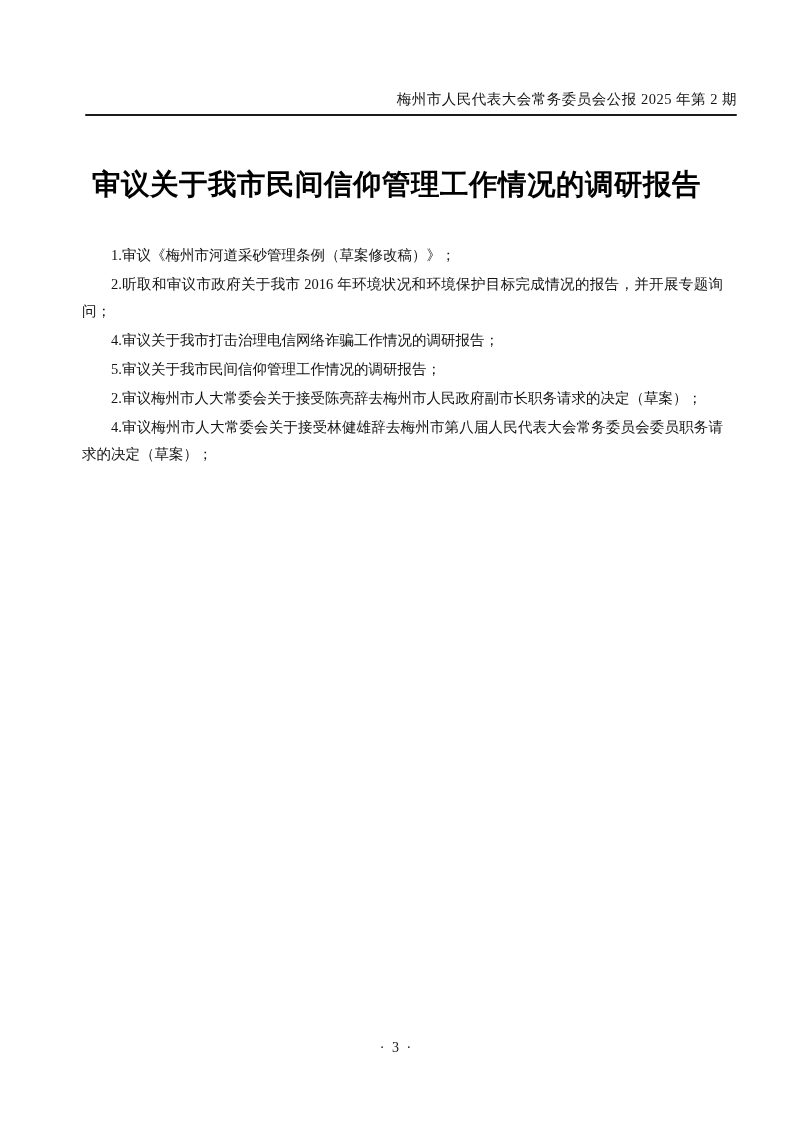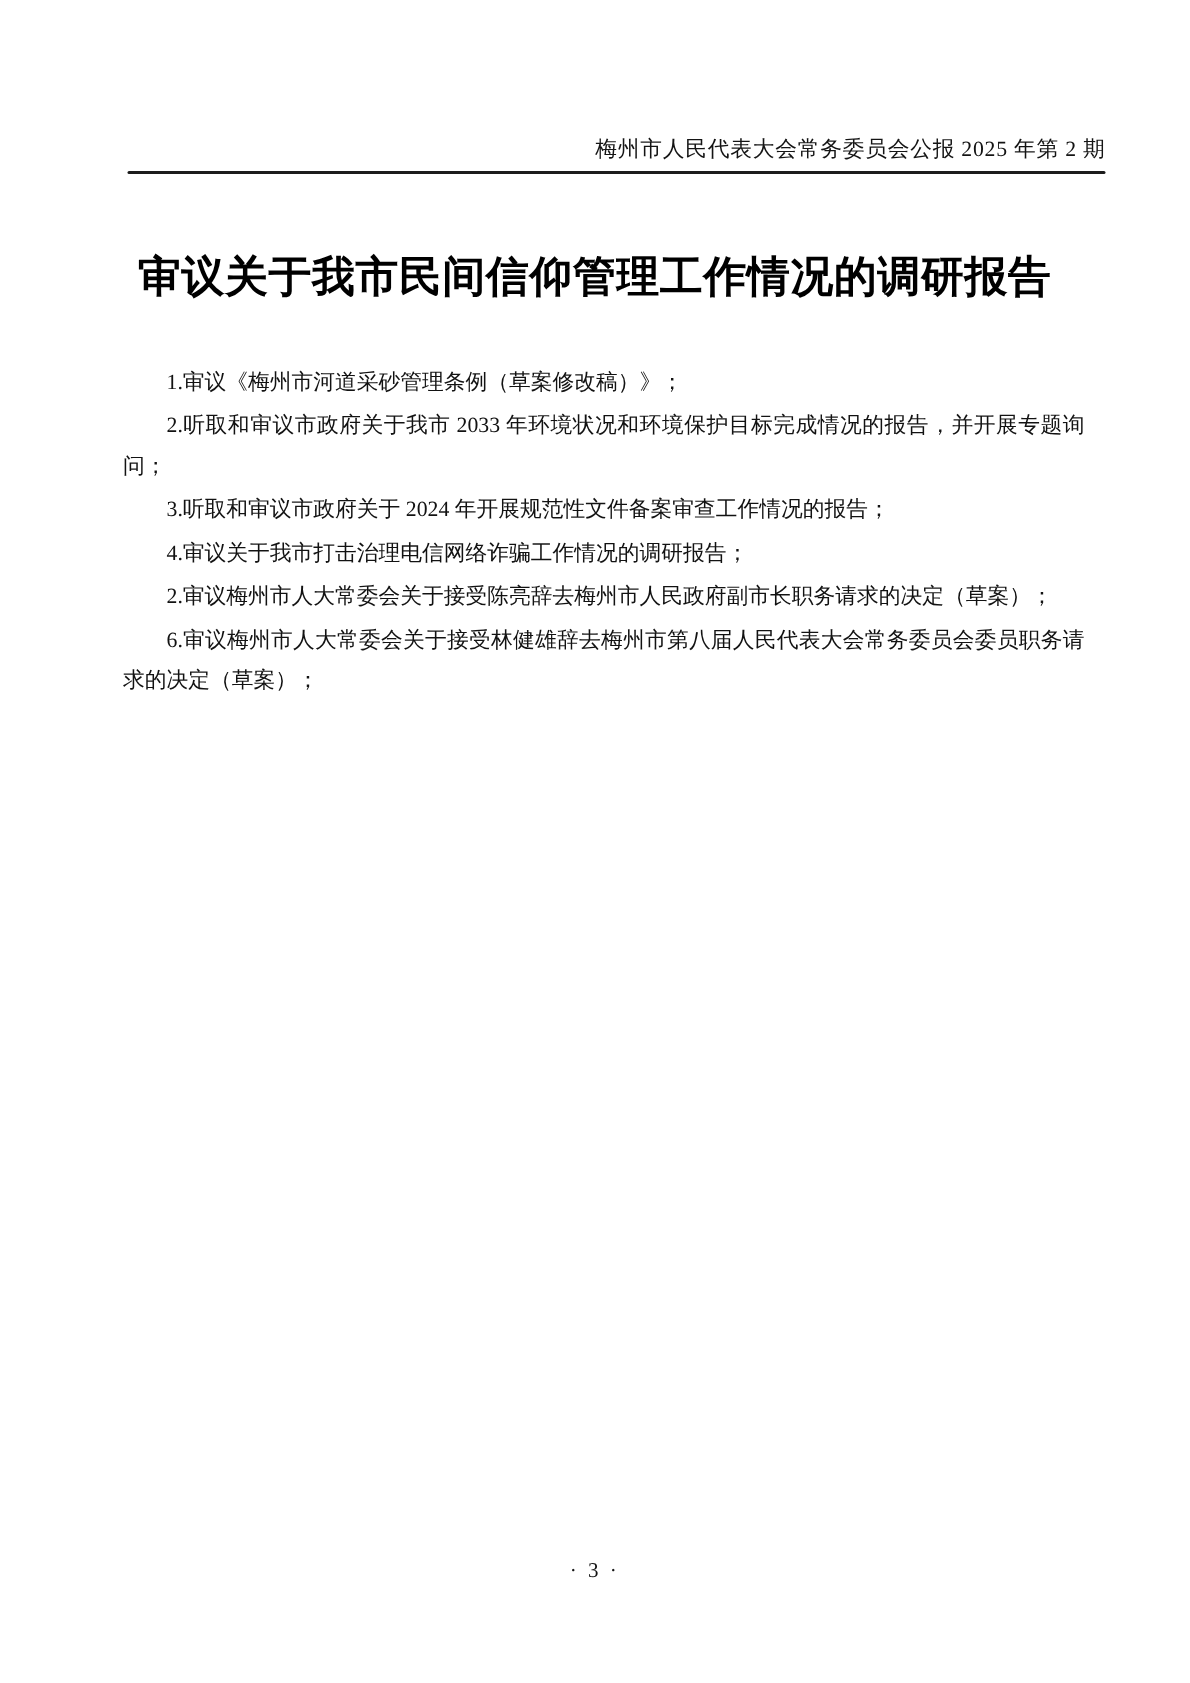--- a/index.html
+++ b/index.html
@@ -77,22 +77,22 @@
 <div class="page">
 
   <div class="running-head">梅州市人民代表大会常务委员会公报 2025 年第 2 期</div>
 
   <div class="header-rule"></div>
 
   <h1 class="doc-title">审议关于我市民间信仰管理工作情况的调研报告</h1>
 
   <div class="agenda">
     <p>1.审议《梅州市河道采砂管理条例（草案修改稿）》；</p>
-    <p>2.听取和审议市政府关于我市 2033 年环境状况和环境保护目标完成情况的报告，并开展专题询问；</p>
-    <p>3.听取和审议市政府关于 2024 年开展规范性文件备案审查工作情况的报告；</p>
+    <p>2.听取和审议市政府关于我市 2016 年环境状况和环境保护目标完成情况的报告，并开展专题询问；</p>
     <p>4.审议关于我市打击治理电信网络诈骗工作情况的调研报告；</p>
+    <p>5.审议关于我市民间信仰管理工作情况的调研报告；</p>
     <p>2.审议梅州市人大常委会关于接受陈亮辞去梅州市人民政府副市长职务请求的决定（草案）；</p>
-    <p>6.审议梅州市人大常委会关于接受林健雄辞去梅州市第八届人民代表大会常务委员会委员职务请求的决定（草案）；</p>
+    <p>4.审议梅州市人大常委会关于接受林健雄辞去梅州市第八届人民代表大会常务委员会委员职务请求的决定（草案）；</p>
   </div>
 
   <div class="page-number">· 3 ·</div>
 
 </div>
 
 </body></html>

